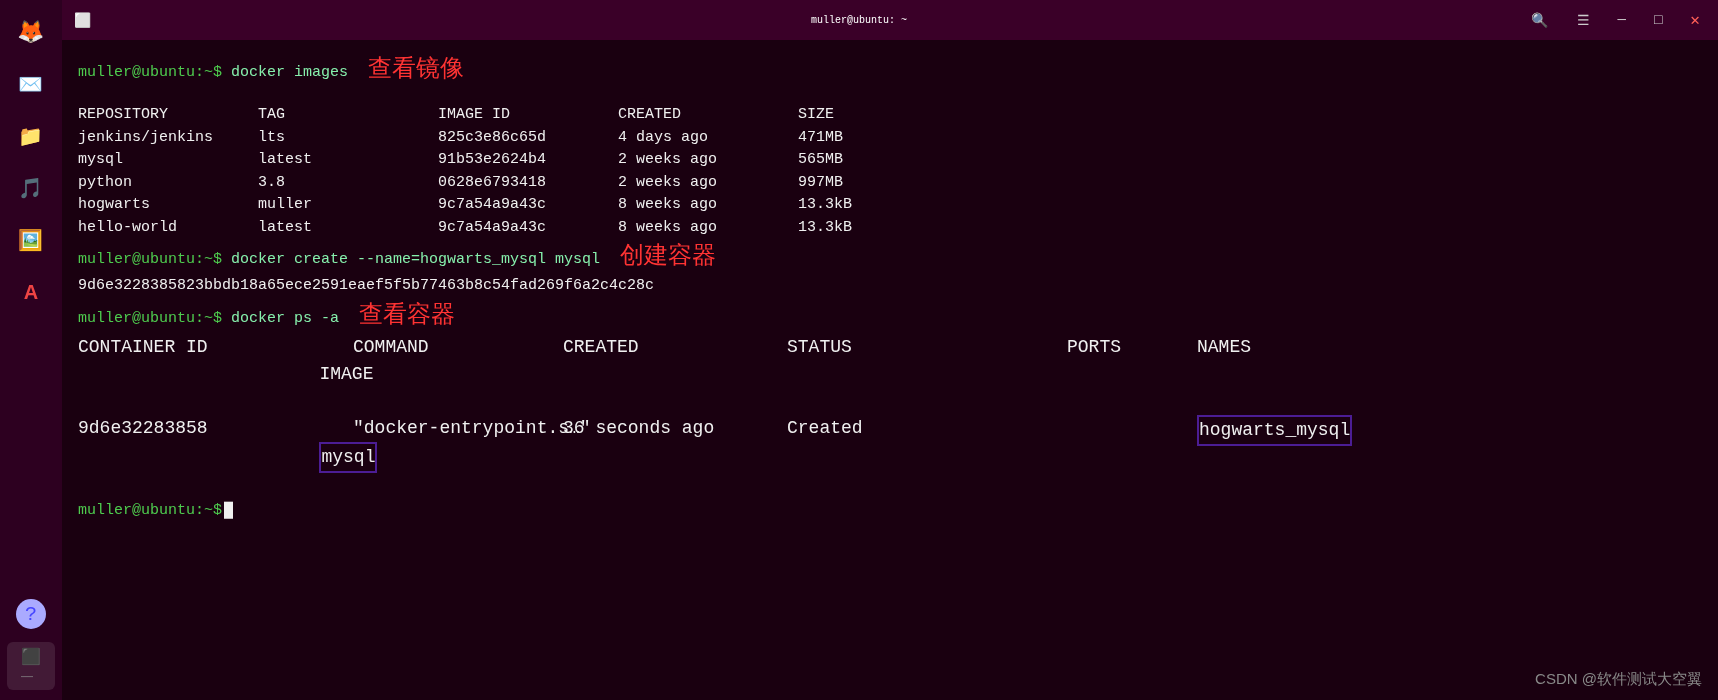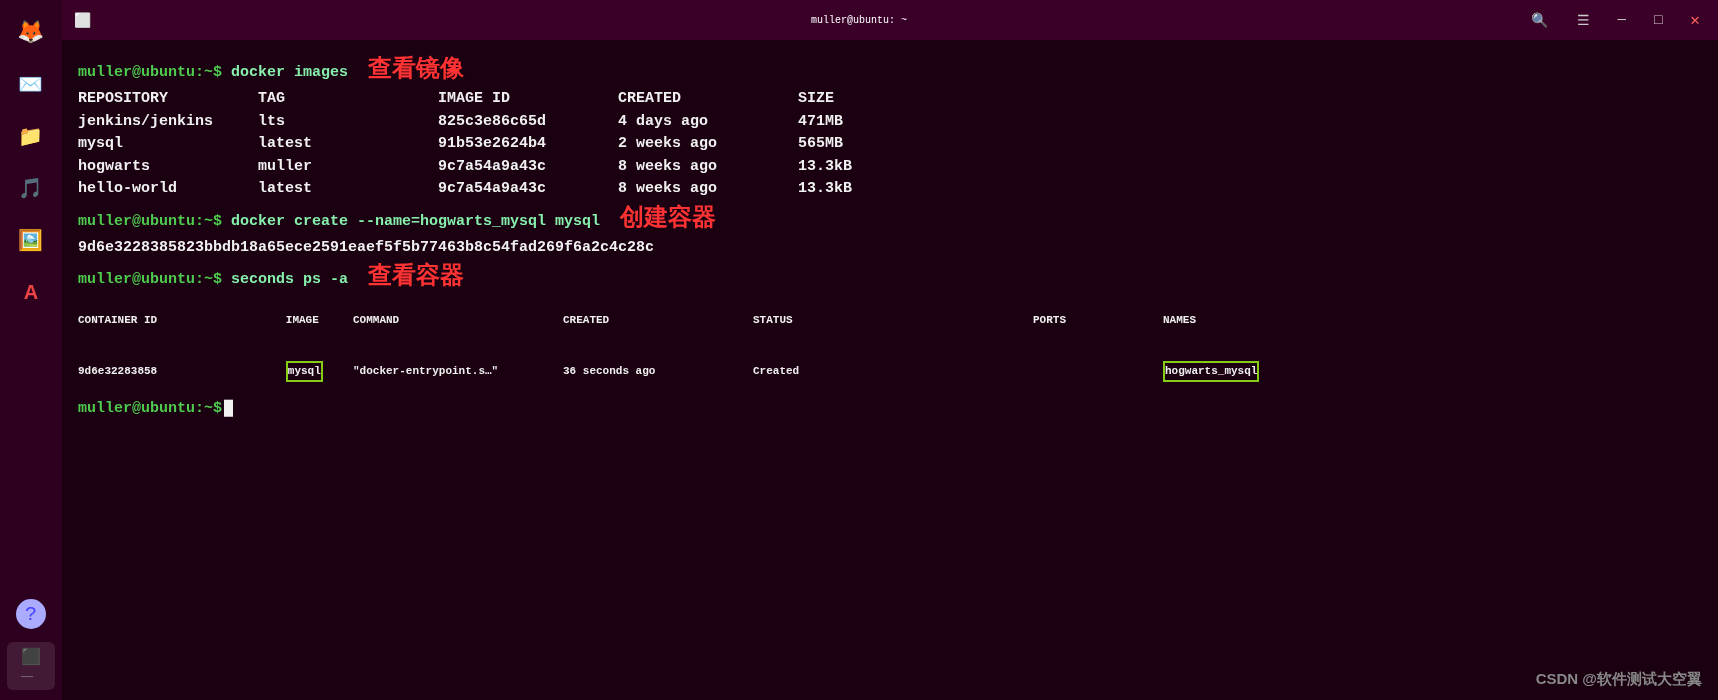--- a/index.html
+++ b/index.html
@@ -103,21 +103,20 @@
     
     .terminal {
       flex: 1;
       background: #1a0010;
       padding: 12px 16px;
       color: #f0f0f0;
       font-size: 15px;
       line-height: 1.45;
       position: relative;
       overflow: hidden;
-      font-weight: bold;
     }
 
     .prompt { color: #4ecb4e; }
     .cmd { color: #86efac; }
 
     .hash { color: #f0f0f0; }
 
     .watermark {
       position: absolute;
       bottom: 10px;
@@ -136,36 +135,36 @@
     }
 
     .annotation-inline {
       color: #ff3333;
       font-size: 24px;
       margin-left: 20px;
     }
 
     .ps-table-row {
       display: flex;
-      align-items: center;
+      align-items: flex-start;
       white-space: pre;
-      font-size: 11px;
+      font-size: 18px;
       line-height: 1.5;
       position: relative;
     }
 
     .container-id-col { display: inline-block; width: 155px; }
     .command-col { display: inline-block; width: 210px; }
     .created-col { display: inline-block; width: 190px; }
-    .status-col { display: inline-block; width: 280px; }
+    .status-col { display: inline-block; width: 280px; margin-left: 34px; }
     .ports-col { display: inline-block; width: 130px; }
     .names-col { display: inline-block; }
 
     .red-border {
-      border: 2px solid #84cc16;
+      border: 2px solid #4c1d95;
       display: inline-block;
     }
   </style>
 </head>
 <body>
 
 <div class="sidebar">
   <div class="sidebar-icon">
     <span>🦊</span>
   </div>
@@ -211,47 +210,50 @@
   </div>
 
   <div class="terminal">
 
     <div class="term-row">
       <span class="prompt">muller@ubuntu:~$</span><span class="cmd"> docker images</span>
       <span class="annotation-inline">查看镜像</span>
     </div>
 
     <div class="term-row">
-      <span style="color:#f0f0f0;">REPOSITORY          TAG                 IMAGE ID            CREATED             SIZE</span>
+      <span style="color:#f0f0f0;margin-top:16px;">REPOSITORY          TAG                 IMAGE ID            CREATED             SIZE</span>
     </div>
 
     <div class="term-row">
       <span>jenkins/jenkins     lts                 825c3e86c65d        4 days ago          471MB</span>
     </div>
     <div class="term-row">
       <span>mysql               latest              91b53e2624b4        2 weeks ago         565MB</span>
+    </div>
+    <div class="term-row">
+      <span>python              3.8                 0628e6793418        2 weeks ago         997MB</span>
     </div>
     <div class="term-row">
       <span>hogwarts            muller              9c7a54a9a43c        8 weeks ago         13.3kB</span>
     </div>
     <div class="term-row">
       <span>hello-world         latest              9c7a54a9a43c        8 weeks ago         13.3kB</span>
     </div>
 
     <div class="term-row">
       <span class="prompt">muller@ubuntu:~$</span><span class="cmd"> docker create --name=hogwarts_mysql mysql</span>
       <span class="annotation-inline">创建容器</span>
     </div>
 
     <div class="term-row">
       <span class="hash">9d6e3228385823bbdb18a65ece2591eaef5f5b77463b8c54fad269f6a2c4c28c</span>
     </div>
 
     <div class="term-row">
-      <span class="prompt">muller@ubuntu:~$</span><span class="cmd"> seconds ps -a</span>
+      <span class="prompt">muller@ubuntu:~$</span><span class="cmd"> docker ps -a</span>
       <span class="annotation-inline">查看容器</span>
     </div>
 
     <div class="ps-table-row">
       <span class="container-id-col">CONTAINER ID</span>
       <span style="display:inline-block; width:120px;">
         <span>IMAGE</span>
       </span>
       <span class="command-col">COMMAND</span>
       <span class="created-col">CREATED</span>

